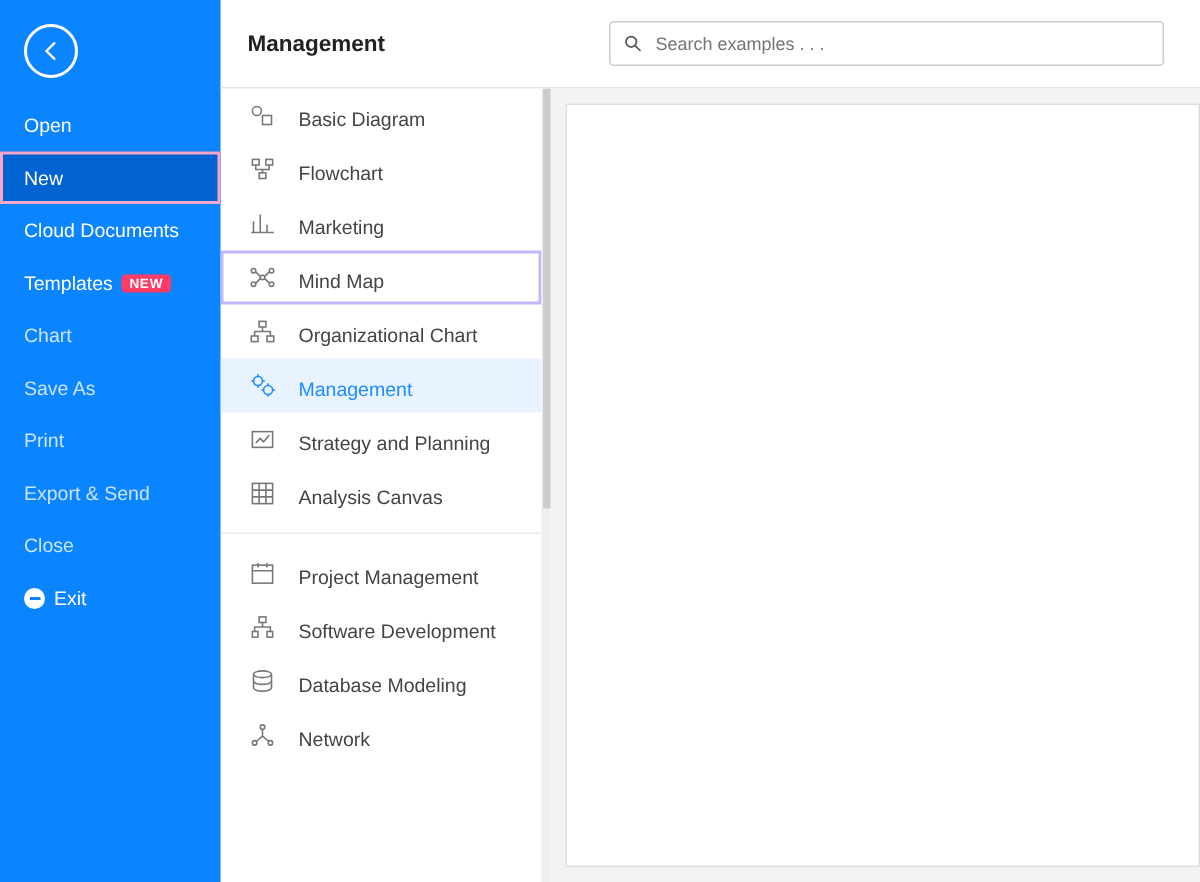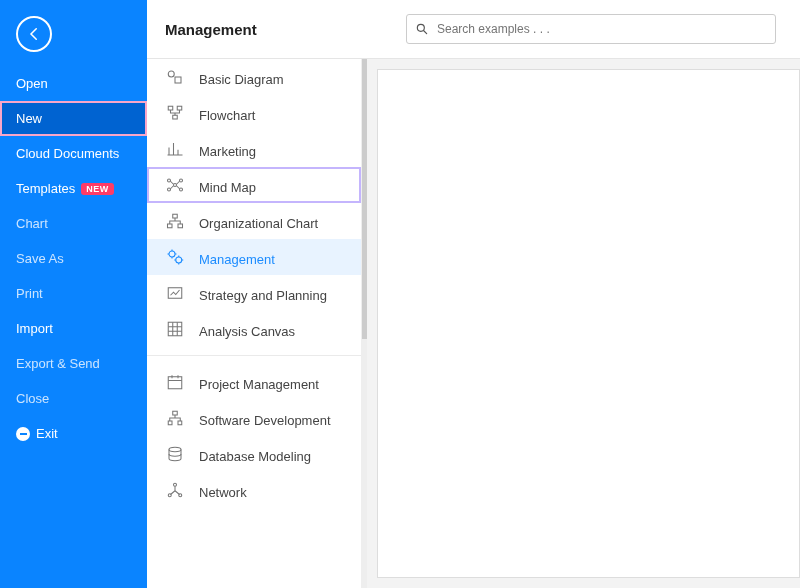--- a/index.html
+++ b/index.html
@@ -195,23 +195,20 @@
   </div>
   <div class="side-item faded">
     <span>Chart</span>
   </div>
   <div class="side-item faded">
     <span>Save As</span>
   </div>
   <div class="side-item faded">
     <span>Print</span>
   </div>
-  <div class="side-item strong">
-    <span>Import</span>
-  </div>
   <div class="side-item faded">
     <span>Export &amp; Send</span>
   </div>
   <div class="side-item faded">
     <span>Close</span>
   </div>
   <div class="side-item strong">
     <span class="dot"></span>
     <span>Exit</span>
   </div>

